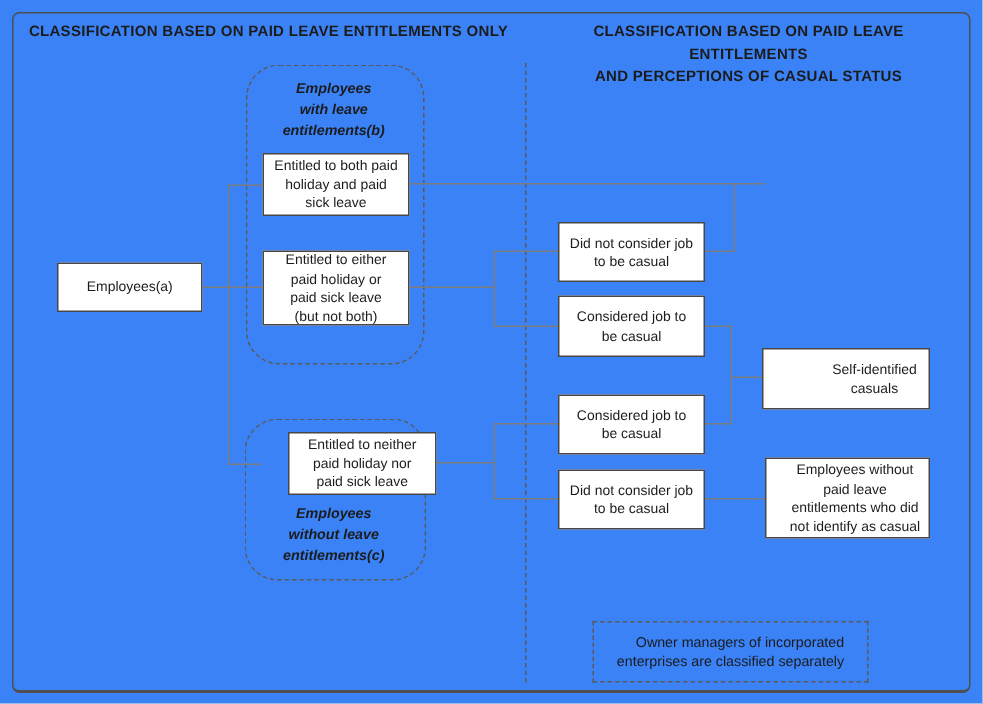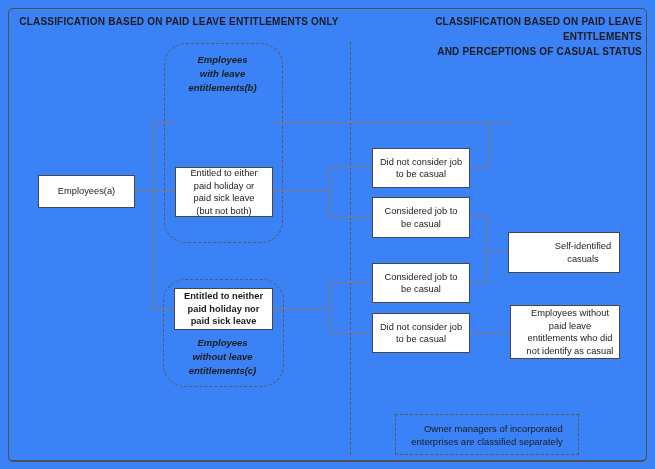--- a/index.html
+++ b/index.html
@@ -13,21 +13,21 @@
   }
   .frame{
     position:absolute;left:8px;top:8px;width:637px;height:451px;
     border:1px solid #4f4f4f;border-bottom-width:2px;border-radius:5px;
   }
   .hdr{
     position:absolute;font-weight:bold;font-size:10px;line-height:15px;
     text-align:center;white-space:pre-line;letter-spacing:.2px;
   }
   .hdr.left{left:18px;top:14px;width:322px;}
-  .hdr.right{left:356px;top:14px;width:286px;text-align:right;}
+  .hdr.right{left:356px;top:14px;width:286px;}
   .divider{
     position:absolute;left:350px;top:42px;height:413px;width:0;
     border-left:1px dashed #5a5a5a;
   }
   .group{
     position:absolute;border:1px dashed #5a5a5a;border-radius:22px;
   }
   .glabel{
     position:absolute;font-weight:bold;font-size:9.5px;line-height:14px;
     text-align:center;white-space:pre-line;font-style:italic;
@@ -96,25 +96,28 @@
 
   <div class="hl" style="left:470px;top:217px;width:18px;"></div>
   <div class="vl" style="left:487px;top:217px;height:66px;"></div>
   <div class="hl" style="left:470px;top:282px;width:18px;"></div>
   <div class="hl" style="left:487px;top:251px;width:21px;"></div>
 
   <div class="hl" style="left:470px;top:332px;width:40px;"></div>
 
   <div class="node" style="left:38px;top:175px;width:97px;height:33px;text-align:center;">Employees(a)</div>
 
+  <div class="node" style="left:175px;top:102px;width:98px;height:42px;">Entitled to both paid
+holiday and paid
+sick leave</div>
   <div class="node" style="left:175px;top:167px;width:98px;height:50px;">Entitled to either
 paid holiday or
 paid sick leave
 (but not both)</div>
-  <div class="node" style="left:174px;top:288px;width:99px;height:42px;font-weight:bold;">Entitled to neither
+  <div class="node" style="left:192px;top:288px;width:99px;height:42px;">Entitled to neither
 paid holiday nor
 paid sick leave</div>
 
   <div class="node" style="left:372px;top:148px;width:98px;height:40px;">Did not consider job
 to be casual</div>
   <div class="node" style="left:372px;top:197px;width:98px;height:41px;">Considered job to
 be casual</div>
   <div class="node" style="left:372px;top:263px;width:98px;height:40px;">Considered job to
 be casual</div>
   <div class="node" style="left:372px;top:313px;width:98px;height:40px;">Did not consider job

